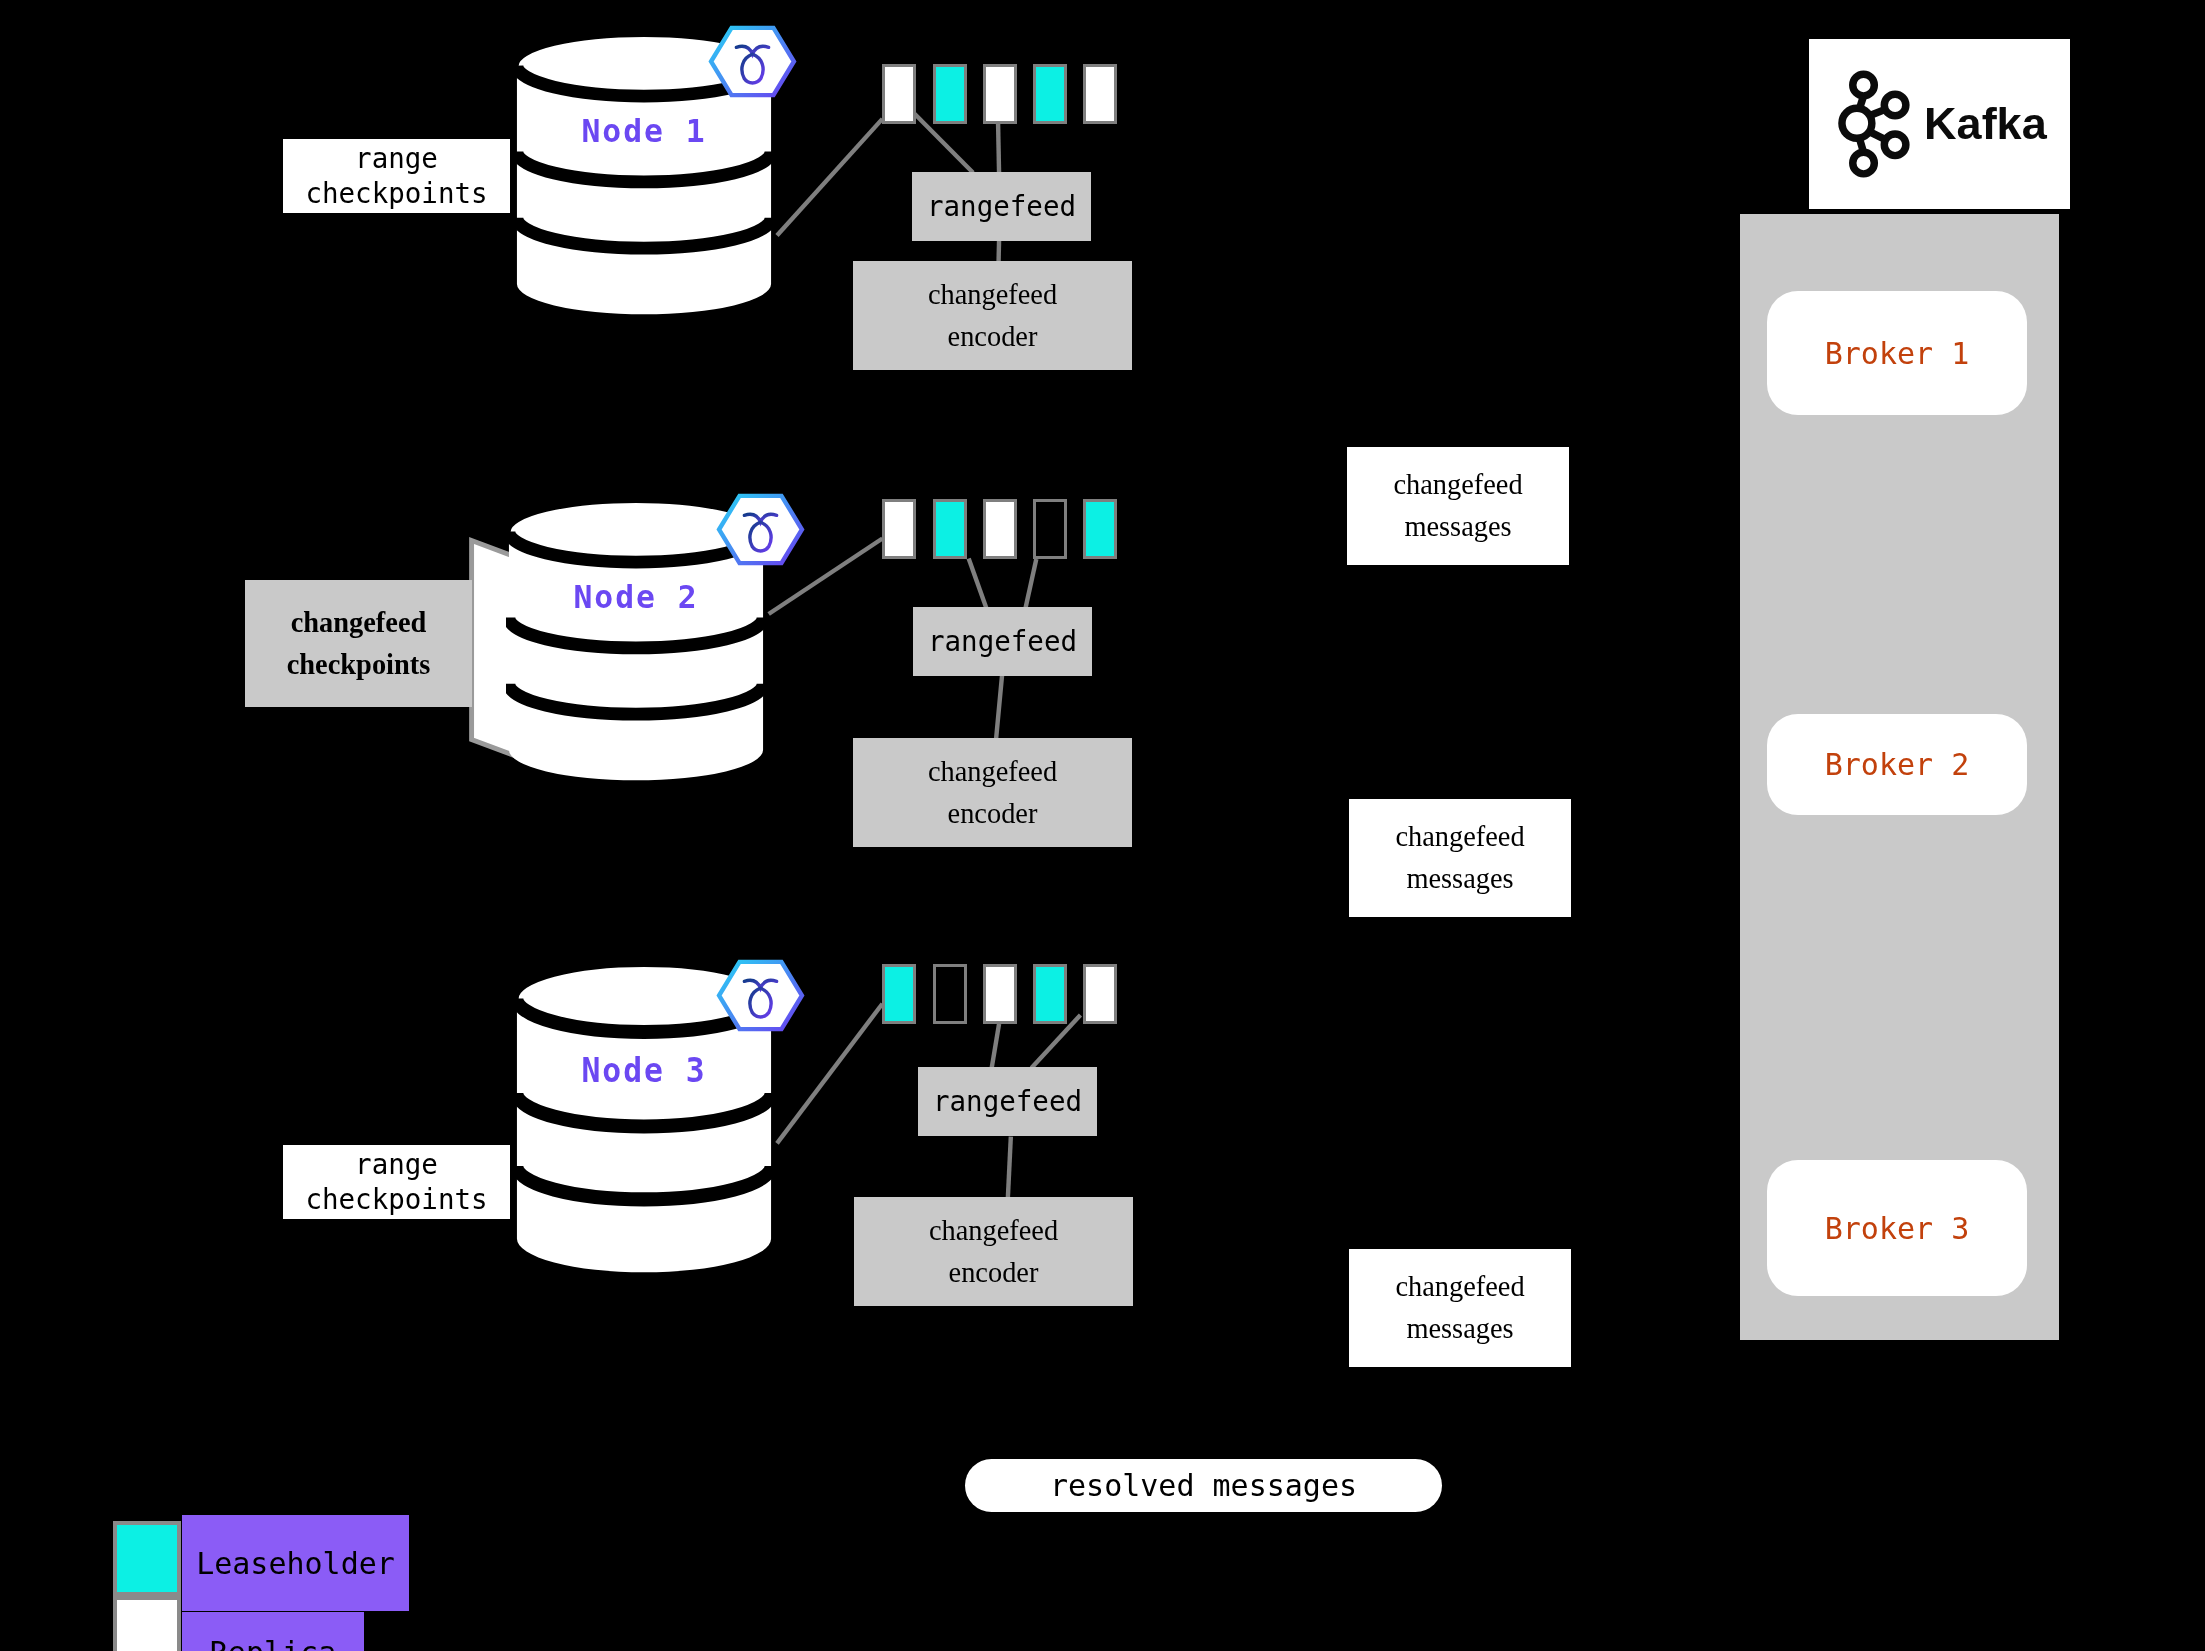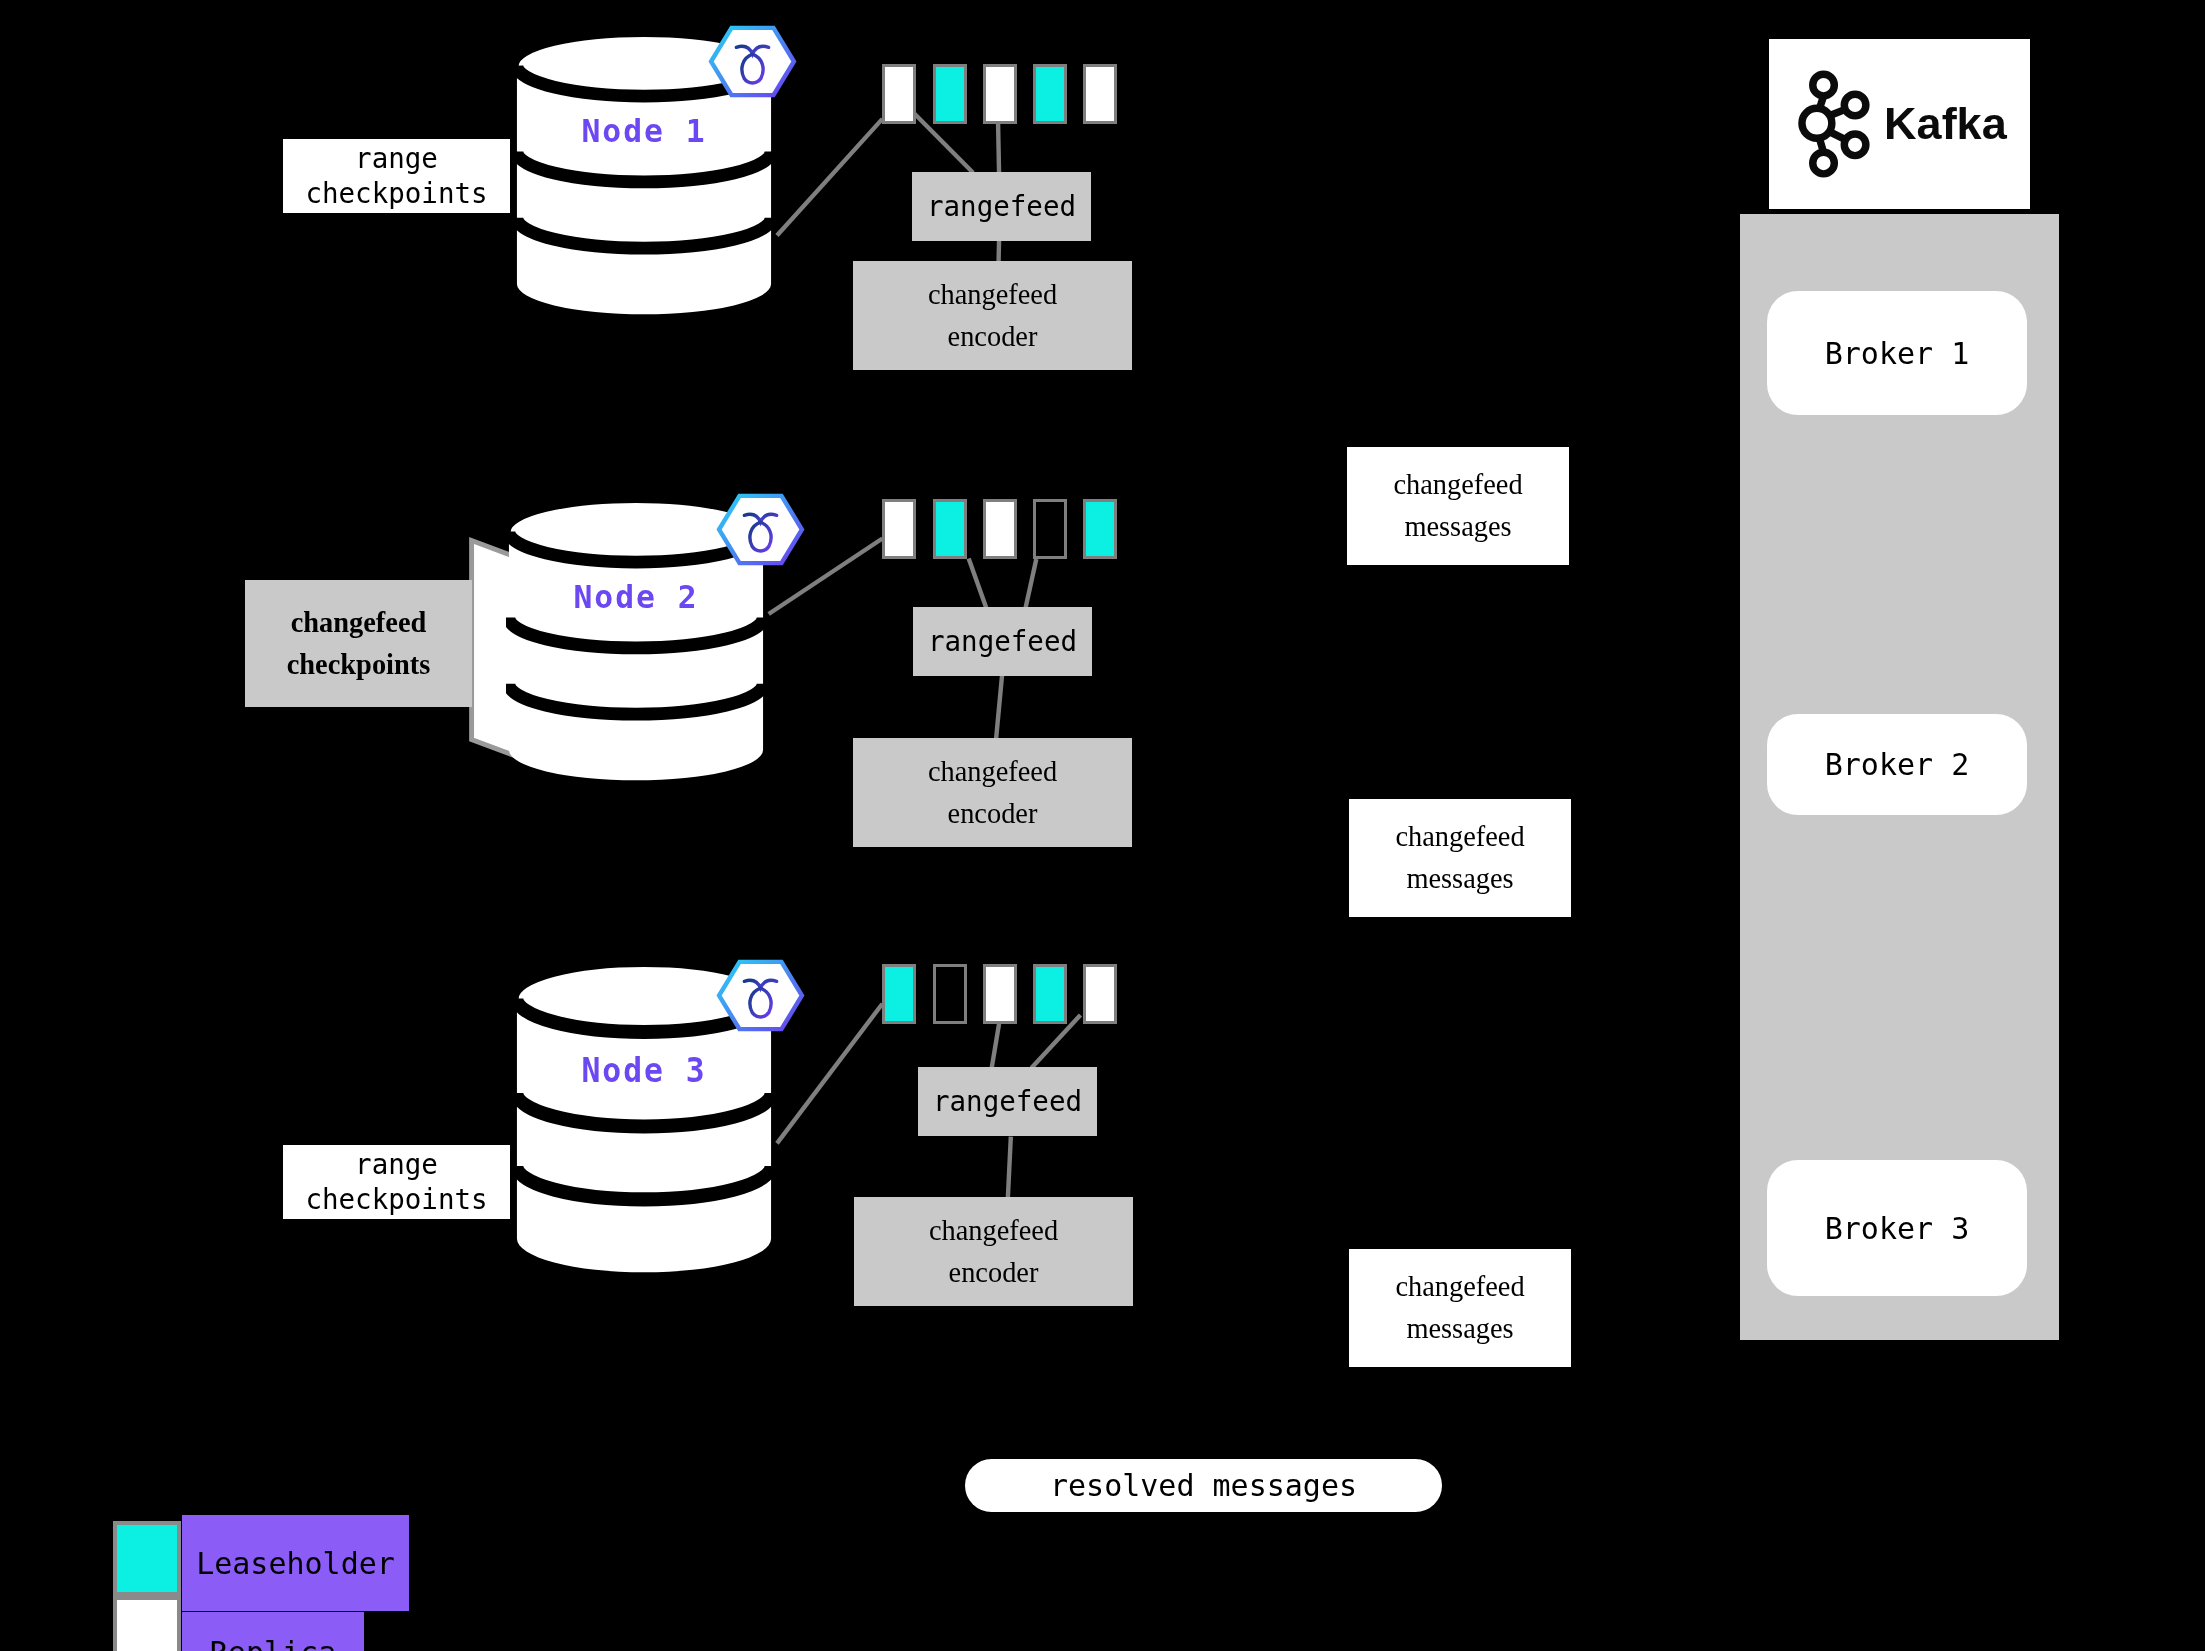--- a/index.html
+++ b/index.html
@@ -14,25 +14,25 @@
            align-items:center;justify-content:center;text-align:center;}
   .lbl-line{font-size:27.5px;line-height:35px;white-space:nowrap;}
   .lbl-line.big{font-size:28.4px;line-height:42px;font-family:Liberation Serif, serif;}
   .bold{font-weight:bold;}
   
   .sq{position:absolute;width:34px;height:60px;border:3.9px solid #7f7f7f;box-sizing:border-box;}
   .sq.leaseholder{background:#0cf0e4;}
   .sq.replica{background:#ffffff;}
   .sq.empty{background:transparent;}
   
-  .kafka-box{background:#fff;display:flex;align-items:center;justify-content:center;gap:8.8px;}
+  .kafka-box{background:#fff;display:flex;align-items:center;justify-content:center;gap:8.8px;margin-left:40px;}
   .kafka-title{font-family:"Liberation Sans", sans-serif;font-weight:bold;font-size:45px;color:#0b0b0b;}
   .container{background:#c9c9c9;}
   .broker{background:#fff;border-radius:31px;display:flex;align-items:center;justify-content:center;
-          font-size:30px;color:#000000;white-space:nowrap;}
+          font-size:30px;color:#c2410c;white-space:nowrap;}
   .pill{background:#fff;border-radius:27.5px;display:flex;align-items:center;justify-content:center;
         font-size:30px;color:#000;white-space:nowrap;}
   .node-label-text{font-weight:bold;letter-spacing:4px;}
   .legend-swatch{position:absolute;width:68px;height:75px;border:4.9px solid #8a8a8a;box-sizing:border-box;}
   .legend-swatch.cyan{background:#0cf0e4;}
   .legend-swatch.white{background:#fff;}
   .legend-labelbox{background:#8b5cf6;color:#000;display:flex;align-items:center;justify-content:center;
                    font-size:30px;white-space:nowrap;}
 </style>
 </head>

